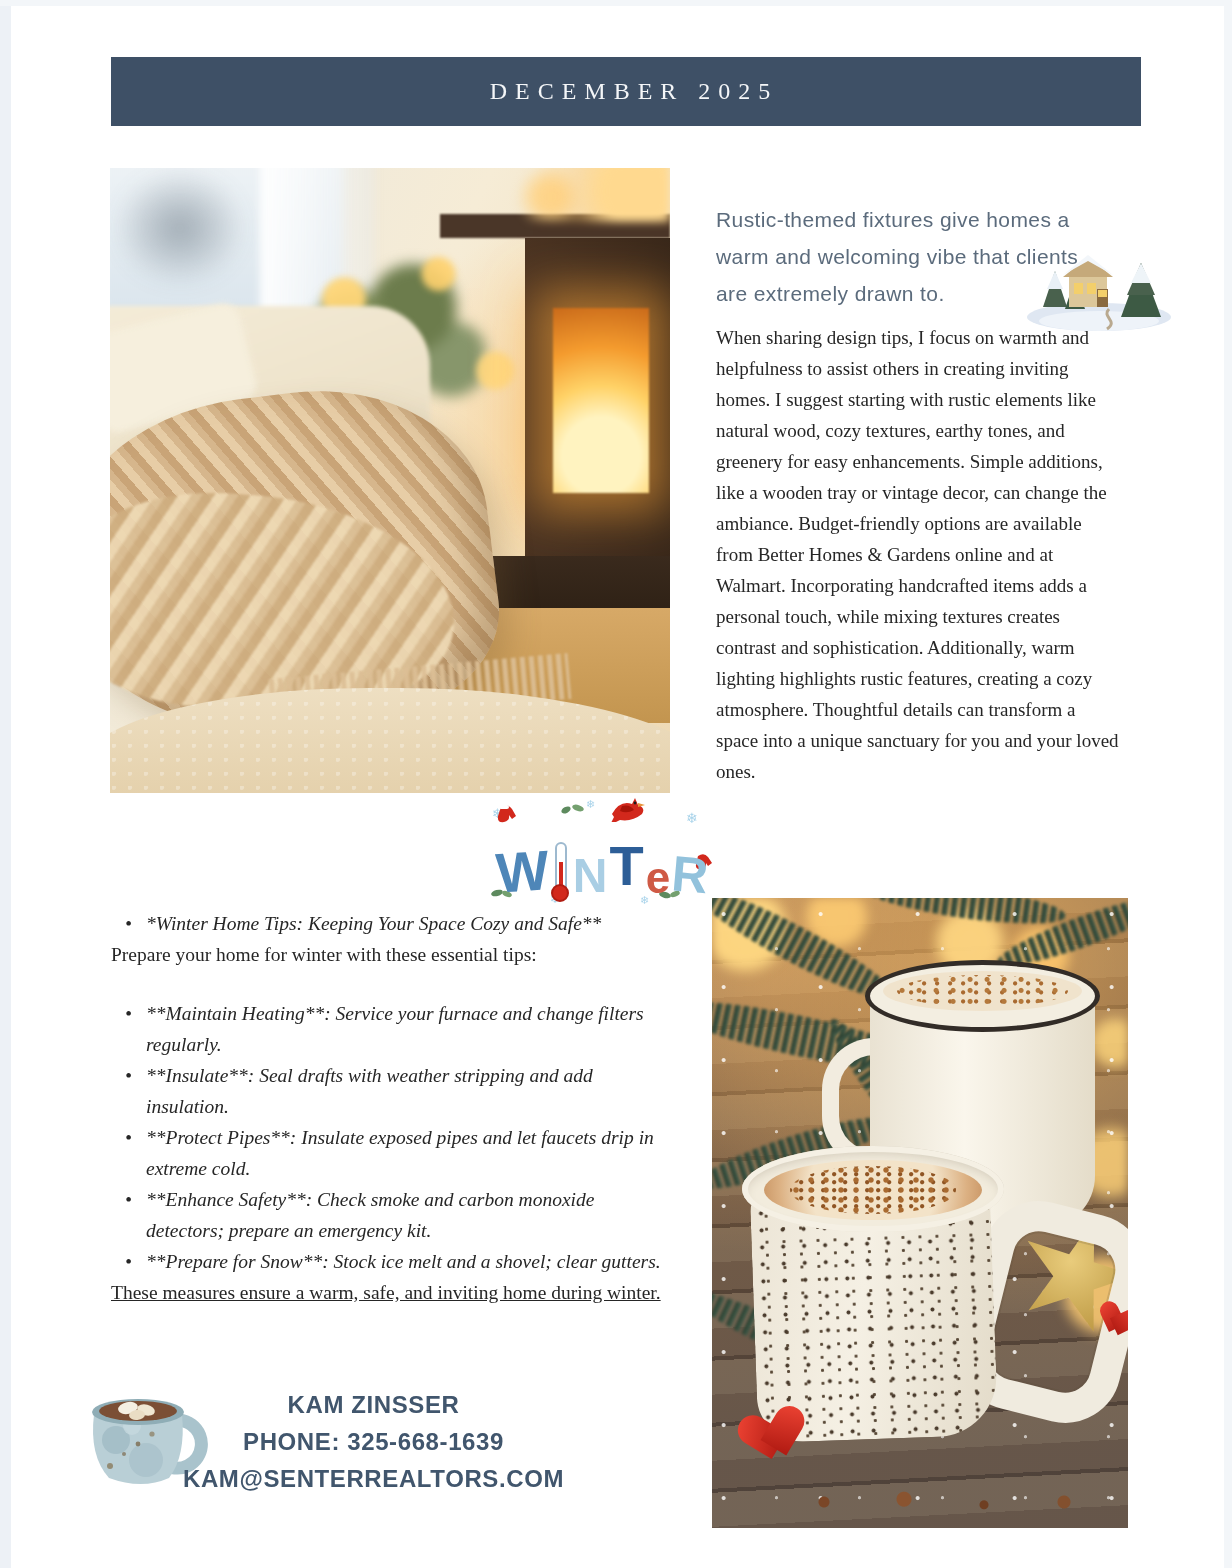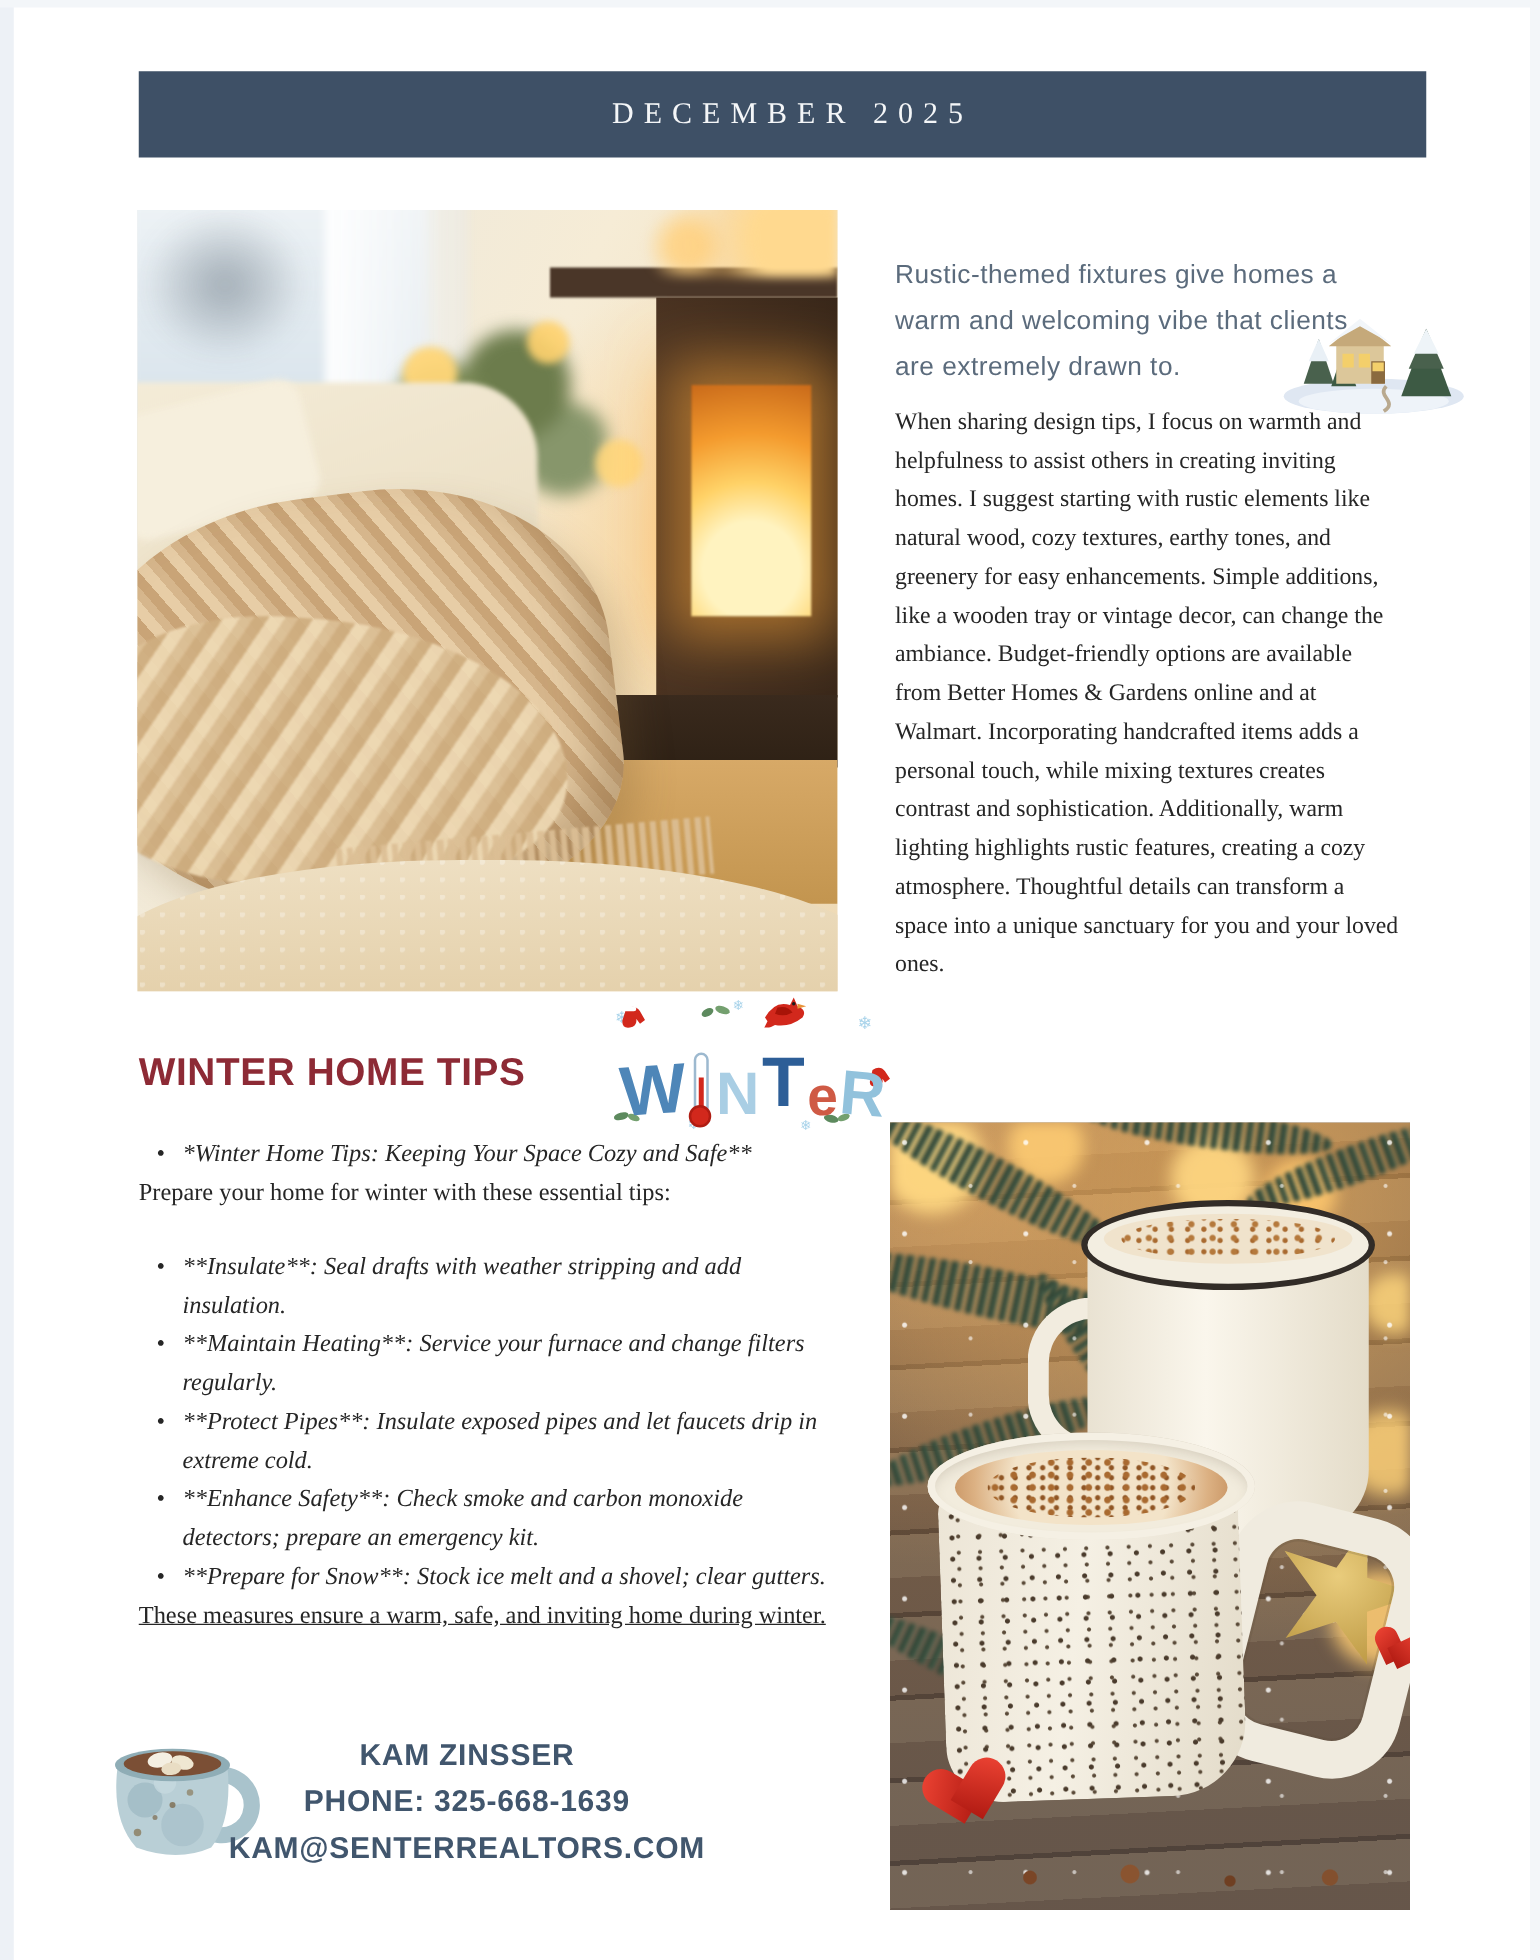--- a/index.html
+++ b/index.html
@@ -225,21 +225,20 @@
       <rect x="73" y="53" width="9" height="7" fill="#f3cf6b"></rect>
       <polygon points="96,80 116,26 136,80" fill="#3d5a44"></polygon>
       <polygon points="102,58 116,26 130,58" fill="#49614d"></polygon>
       <polygon points="106,46 116,26 126,46" fill="#eef4f8"></polygon>
       <path d="M84 72 C 76 80, 94 84, 82 92" stroke="#b9a98f" stroke-width="3" fill="none"></path>
     </svg>
   </div>
 
   <div class="article-body">When sharing design tips, I focus on warmth and helpfulness to assist others in creating inviting homes. I suggest starting with rustic elements like natural wood, cozy textures, earthy tones, and greenery for easy enhancements. Simple additions, like a wooden tray or vintage decor, can change the ambiance. Budget-friendly options are available from Better Homes &amp; Gardens online and at Walmart. Incorporating handcrafted items adds a personal touch, while mixing textures creates contrast and sophistication. Additionally, warm lighting highlights rustic features, creating a cozy atmosphere. Thoughtful details can transform a space into a unique sanctuary for you and your loved ones.</div>
 
-  <div class="section-heading">WINTER HOME TIPS</div>
 
   <div class="winter-art" aria-label="decorative WINTER word art">
     <span class="wa-flake" style="left:2px;top:6px;font-size:13px;">❄</span>
     <span class="wa-flake" style="left:96px;top:-2px;font-size:11px;">❄</span>
     <span class="wa-flake" style="left:196px;top:10px;font-size:14px;">❄</span>
     <span class="wa-flake" style="left:60px;top:92px;font-size:12px;">❄</span>
     <span class="wa-flake" style="left:150px;top:94px;font-size:11px;">❄</span>
     <svg class="wa-svg" style="left:6px;top:4px;" width="22" height="20" viewBox="0 0 22 20">
       <path d="M5 3 q7 -4 11 2 l4 7 -4 3 -3 -4 q1 6 -5 7 q-7 1 -6 -6 z" fill="#d2281c"></path>
       <rect x="3" y="1" width="10" height="4" rx="2" fill="#fff"></rect>
@@ -278,22 +277,22 @@
       <span class="wa-letter wa-r">R</span>
     </div>
   </div>
 
   <div class="tips">
     <ul>
       <li>*Winter Home Tips: Keeping Your Space Cozy and Safe**</li>
     </ul>
     <p class="intro">Prepare your home for winter with these essential tips:</p>
     <ul>
+      <li>**Maintain Heating**: Service your furnace and change filters regularly.</li>
       <li>**Insulate**: Seal drafts with weather stripping and add insulation.</li>
-      <li>**Maintain Heating**: Service your furnace and change filters regularly.</li>
       <li>**Protect Pipes**: Insulate exposed pipes and let faucets drip in extreme cold.</li>
       <li>**Enhance Safety**: Check smoke and carbon monoxide detectors; prepare an emergency kit.</li>
       <li>**Prepare for Snow**: Stock ice melt and a shovel; clear gutters.</li>
     </ul>
     <p class="closing">These measures ensure a warm, safe, and inviting home during winter.</p>
   </div>
 
   <div class="photo" id="photoR" aria-label="hot cocoa mugs with christmas lights and fir branches">
     <div id="pr-warm"></div>
     <div id="pr-bokeh"></div>

